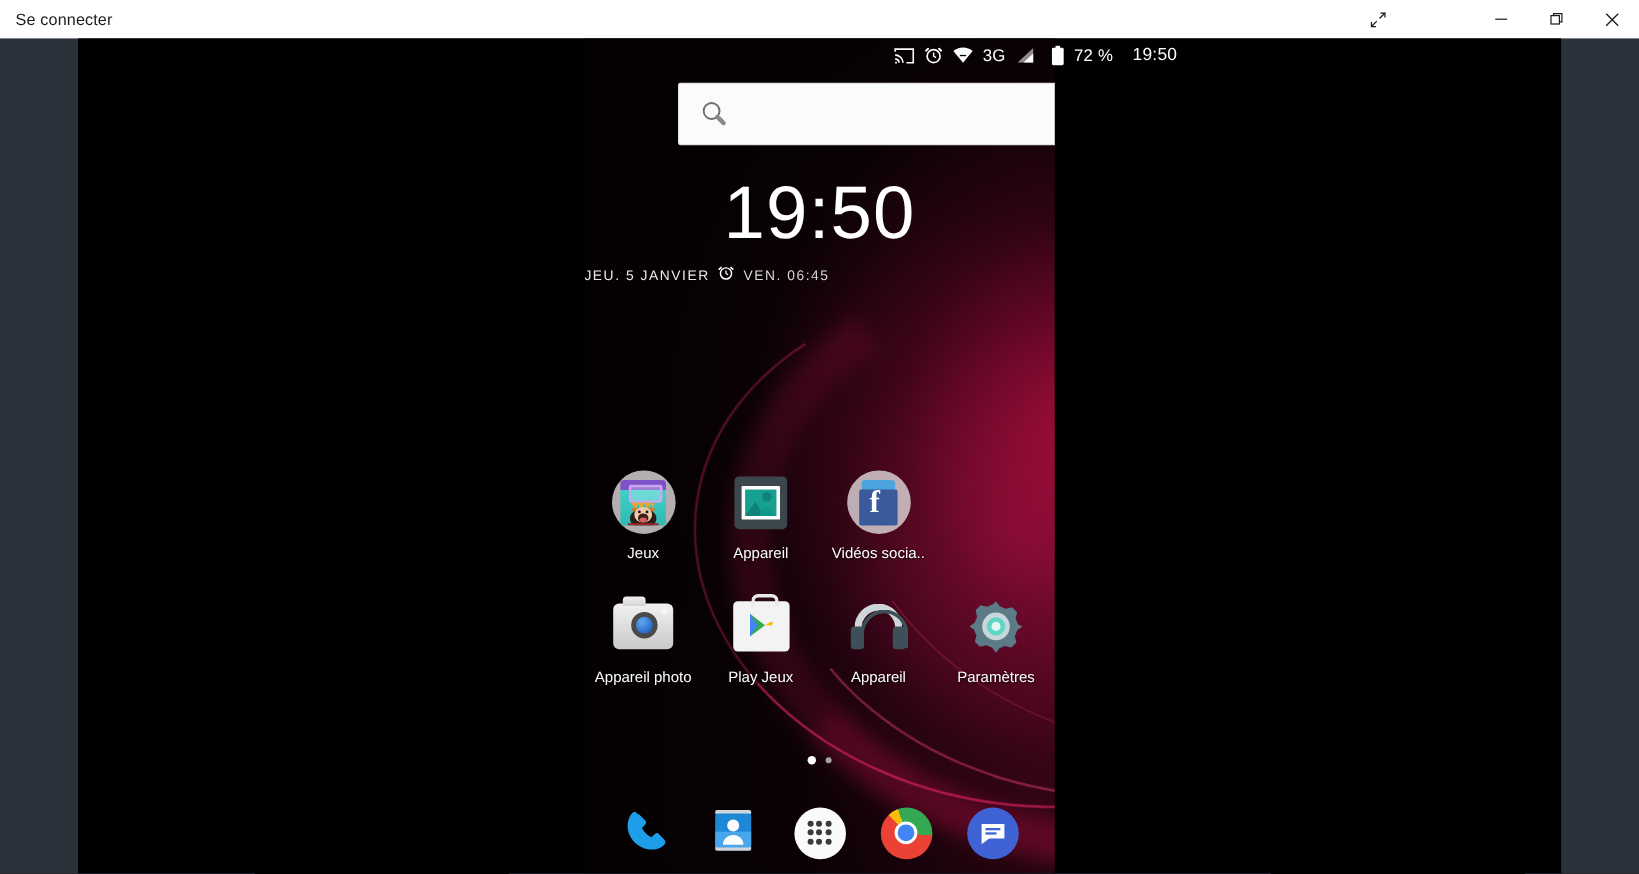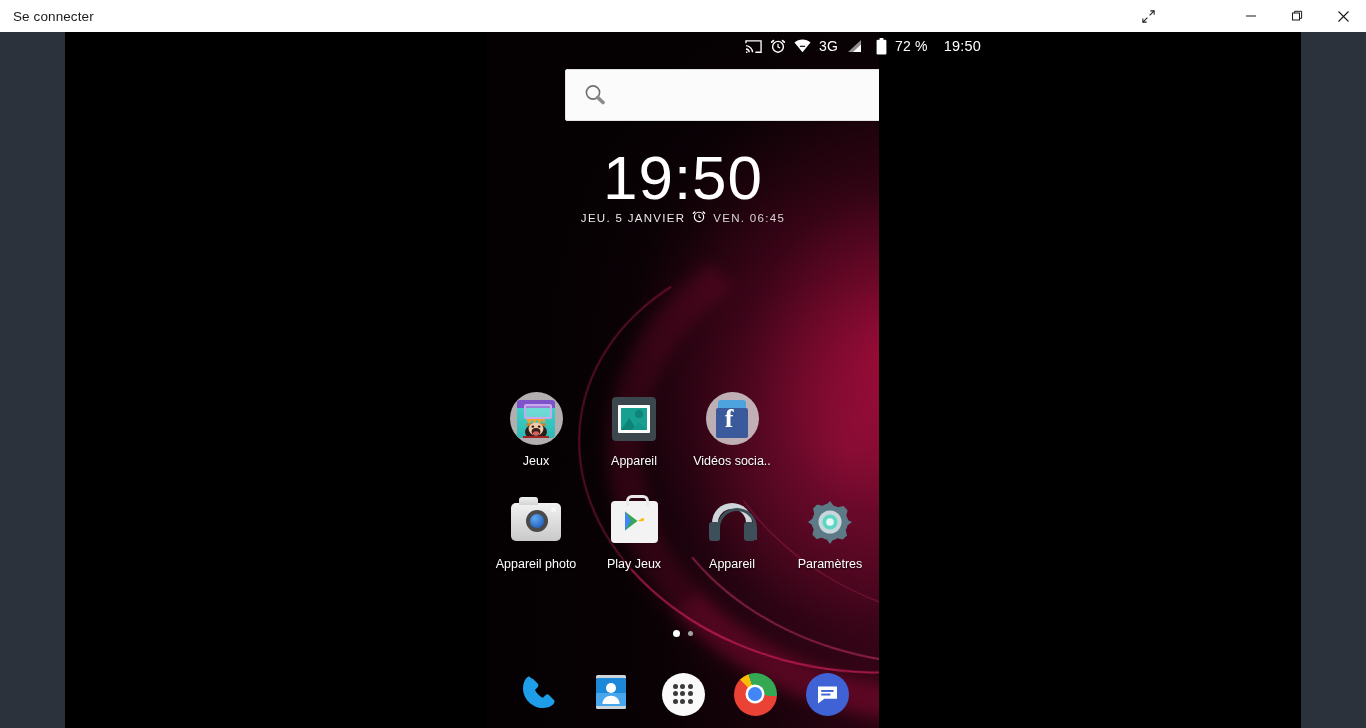--- a/index.html
+++ b/index.html
@@ -115,21 +115,22 @@
   
   .clockwidget {
     position:absolute; left:0; top:115px; width:392px;
     text-align:center; z-index:20;
   }
   .clock-time {
     color:#ffffff; font-size:62px; font-weight:300; line-height:1.0;
     letter-spacing:1px; font-family:"Liberation Sans", sans-serif;
   }
   .clock-sub {
-    display:flex; align-items:center; justify-content:center; gap:7px;
+    display:flex; align-items:center; gap:7px;
+    margin-top:11px;
   }
   .clock-date, .clock-alarm-time {
     color:#e9e9e9; font-size:11.5px; letter-spacing:1.3px;
     font-family:"Liberation Sans", sans-serif;
   }
   .clock-alarm-time { color:#d8d8d8; }
 
   
   .appgrid {
     position:absolute; left:0; top:360px; width:392px; z-index:20;

